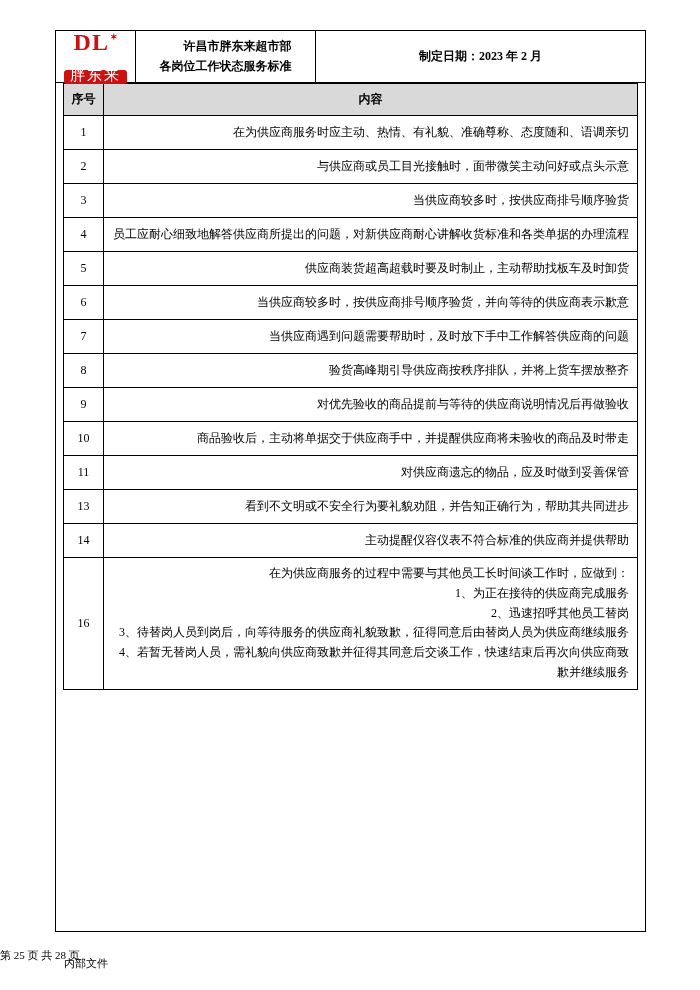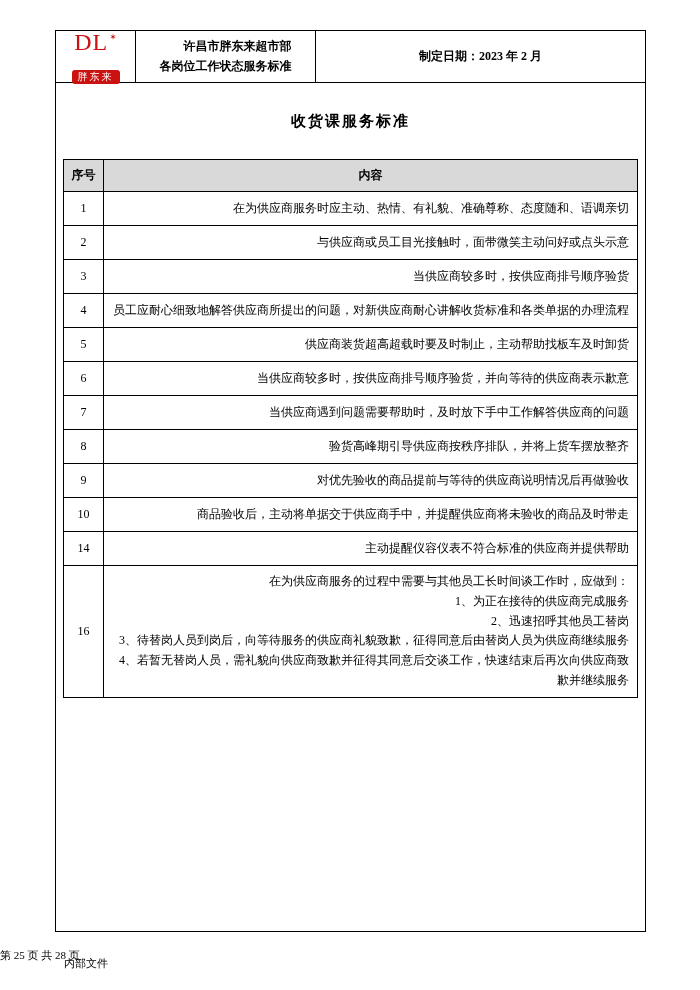--- a/index.html
+++ b/index.html
@@ -18,25 +18,25 @@
   
   .header-table { display: flex; border-bottom: 1px solid #000; height: 52px; }
   .h-cell { border-right: 1px solid #000; display: flex; align-items: center; justify-content: center; }
   .h-cell:last-child { border-right: none; }
   .cell-logo { width: 80px; flex-direction: column; }
   .cell-org { width: 180px; }
   .cell-dept { width: 150px; }
   .cell-date { flex: 1; }
   .org-text { font-weight: bold; font-size: 12px; line-height: 1.6; white-space: pre-line; text-align: right; }
   .meta-text { font-weight: bold; font-size: 12px; }
-  .logo-mark { color: var(--brand-red, #cc1111); font-weight: normal; font-size: 24px; line-height: 1; letter-spacing: 1px; position: relative; }
+  .logo-mark { color: var(--brand-red, #cc1111); font-weight: bold; font-size: 24px; line-height: 1; letter-spacing: 1px; position: relative; }
   .logo-star { font-size: 9px; position: relative; top: -10px; left: 1px; }
   .logo-badge {
     margin-top: 16px; background: var(--brand-red, #cc1111); color: #fff;
-    font-size: 10px; line-height: 14px; padding: 0 6px; border-radius: 3px; letter-spacing: 2px;
+    font-size: 15px; line-height: 14px; padding: 0 6px; border-radius: 3px; letter-spacing: 2px; font-family: Liberation Mono, monospace;
   }
   
   .title-area { height: 76px; display: flex; align-items: center; justify-content: center; }
   .doc-title { font-weight: bold; font-size: 15px; letter-spacing: 2px; }
   
   .content-table {
     width: calc(100% - 14px); margin: 0 7px;
     border-collapse: collapse; table-layout: fixed;
     font-size: 12px;
   }
@@ -66,23 +66,20 @@
     </div>
     <div class="h-cell cell-org">
       <div class="org-text">许昌市胖东来超市部
 各岗位工作状态服务标准</div>
     </div>
     <div class="h-cell cell-date">
       <div class="meta-text">制定日期：2023 年 2 月</div>
     </div>
   </div>
 
-  <div class="title-area">
-    <div class="doc-title">收货课服务标准</div>
-  </div>
 
   <table class="content-table">
     <thead>
       <tr>
         <th class="col-no">序号</th>
         <th class="col-content">内容</th>
       </tr>
     </thead>
     <tbody id="rows-body">
         <tr>
@@ -119,20 +116,28 @@
         </tr>
         <tr>
           <td class="col-no">9</td>
           <td class="col-content">对优先验收的商品提前与等待的供应商说明情况后再做验收</td>
         </tr>
         <tr>
           <td class="col-no">10</td>
           <td class="col-content">商品验收后，主动将单据交于供应商手中，并提醒供应商将未验收的商品及时带走</td>
         </tr>
         <tr>
+          <td class="col-no">11</td>
+          <td class="col-content">对供应商遗忘的物品，应及时做到妥善保管</td>
+        </tr>
+        <tr>
+          <td class="col-no">13</td>
+          <td class="col-content">看到不文明或不安全行为要礼貌劝阻，并告知正确行为，帮助其共同进步</td>
+        </tr>
+        <tr>
           <td class="col-no">14</td>
           <td class="col-content">主动提醒仪容仪表不符合标准的供应商并提供帮助</td>
         </tr>
         <tr>
           <td class="col-no">16</td>
           <td class="col-content">在为供应商服务的过程中需要与其他员工长时间谈工作时，应做到：
 1、为正在接待的供应商完成服务
 2、迅速招呼其他员工替岗
 3、待替岗人员到岗后，向等待服务的供应商礼貌致歉，征得同意后由替岗人员为供应商继续服务
 4、若暂无替岗人员，需礼貌向供应商致歉并征得其同意后交谈工作，快速结束后再次向供应商致歉并继续服务</td>

